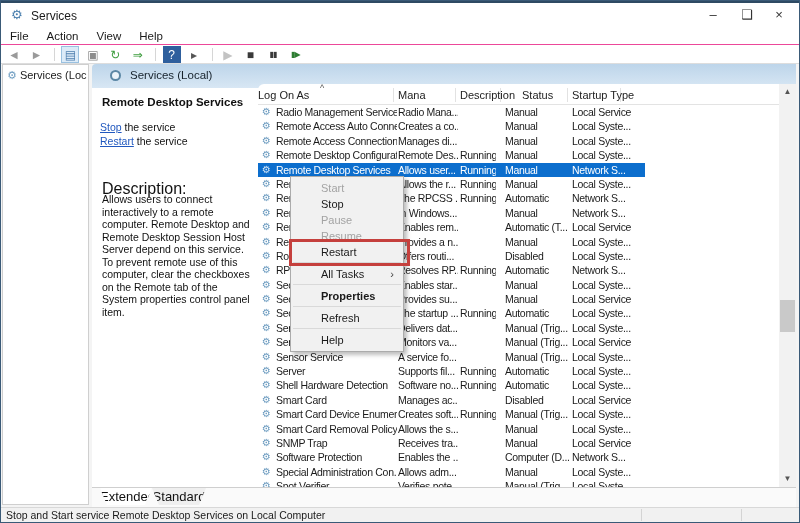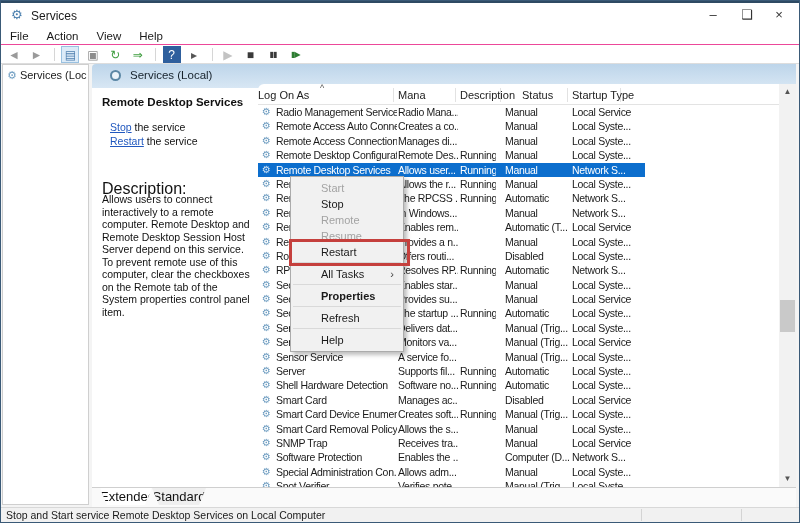--- a/index.html
+++ b/index.html
@@ -45,21 +45,21 @@
     background:linear-gradient(180deg,var(--band_start,#bdd5ea),var(--band_end,#d8e7f4));
     border-radius:4px 0 0 0; }
   .band-icon { position:absolute; left:18px; top:6px; width:11px; height:11px;
     border:2px solid #5b87a5; border-radius:50%; background:#eaf3fa; }
   .band-label { position:absolute; left:38px; top:5px; font-size:11.5px; color:#16222c; }
   .pane-bg { position:absolute; left:0; top:24px; right:1px; height:399px; background:#fff; }
 
   
   .desc-panel { position:absolute; left:0; top:24px; width:166px; height:399px; background:#fff; }
   .svc-title { position:absolute; left:10px; top:8px; font-size:11.5px; font-weight:bold; color:#111; }
-  .svc-links { position:absolute; left:18px; top:33px; font-size:10.5px; line-height:13.5px; color:#111; }
+  .svc-links { position:absolute; left:8px; top:33px; font-size:10.5px; line-height:13.5px; color:#111; }
   .svc-links a { color:var(--link,#2158bf); text-decoration:underline; }
   .desc-label { position:absolute; left:10px; top:92px; font-size:16px; color:#111; }
   .desc-text { position:absolute; left:10px; top:105px; width:152px; font-size:10.5px;
     line-height:12.5px; color:#111; }
 
   
   .list-panel { position:absolute; left:166px; top:20px; width:538px; height:403px;
     background:#fff; border-radius:6px 0 0 0; }
   .list-header { position:absolute; left:0; top:0; height:21px; right:0; border-bottom:1px solid #e3e3e3; }
   .hcol { position:absolute; top:5px; font-size:11px; color:#222; white-space:nowrap; }
@@ -502,21 +502,21 @@
         <span class="mi-label">Start</span>
         
       </div>
 
       <div class="menu-item">
         <span class="mi-label">Stop</span>
         
       </div>
 
       <div class="menu-item disabled">
-        <span class="mi-label">Remote</span>
+        <span class="mi-label">Pause</span>
         
       </div>
 
       <div class="menu-item disabled">
         <span class="mi-label">Resume</span>
         
       </div>
 
       <div class="menu-item annotated separator-after">
         <span class="mi-label">Restart</span>

